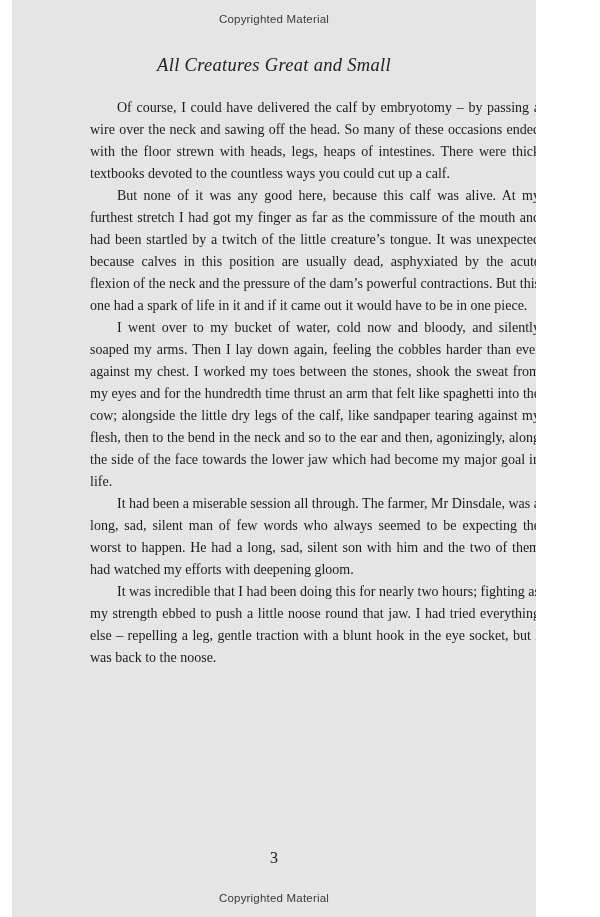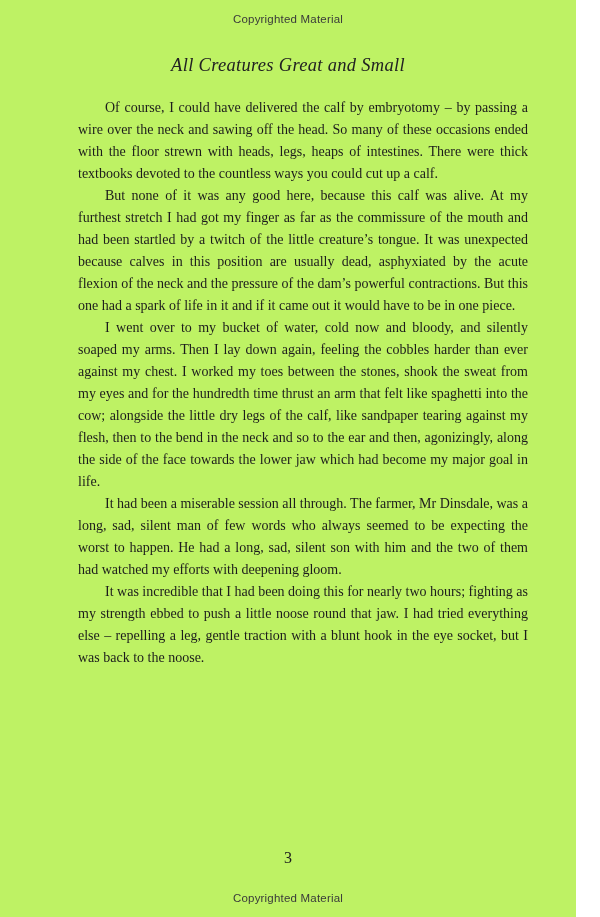--- a/index.html
+++ b/index.html
@@ -2,27 +2,28 @@
 <html><head>
 <meta charset="utf-8">
 <style>
   html, body {
     margin: 0;
     padding: 0;
     background: #ffffff;
   }
   .book-page {
     position: relative;
-    width: 576px;
+    width: 524px;
     height: 917px;
-    background: #bef264;
+    background: #e5e5e5;
     overflow: hidden;
     font-family: "Liberation Serif", serif;
     color: #1c1c1c;
     box-sizing: border-box;
+    margin-left: 12px;
   }
   .copyright {
     position: absolute;
     left: 0;
     right: 0;
     text-align: center;
     font-family: "Liberation Sans", sans-serif;
     font-size: 11.5px;
     letter-spacing: 0.2px;
     color: #3a3a3a;

